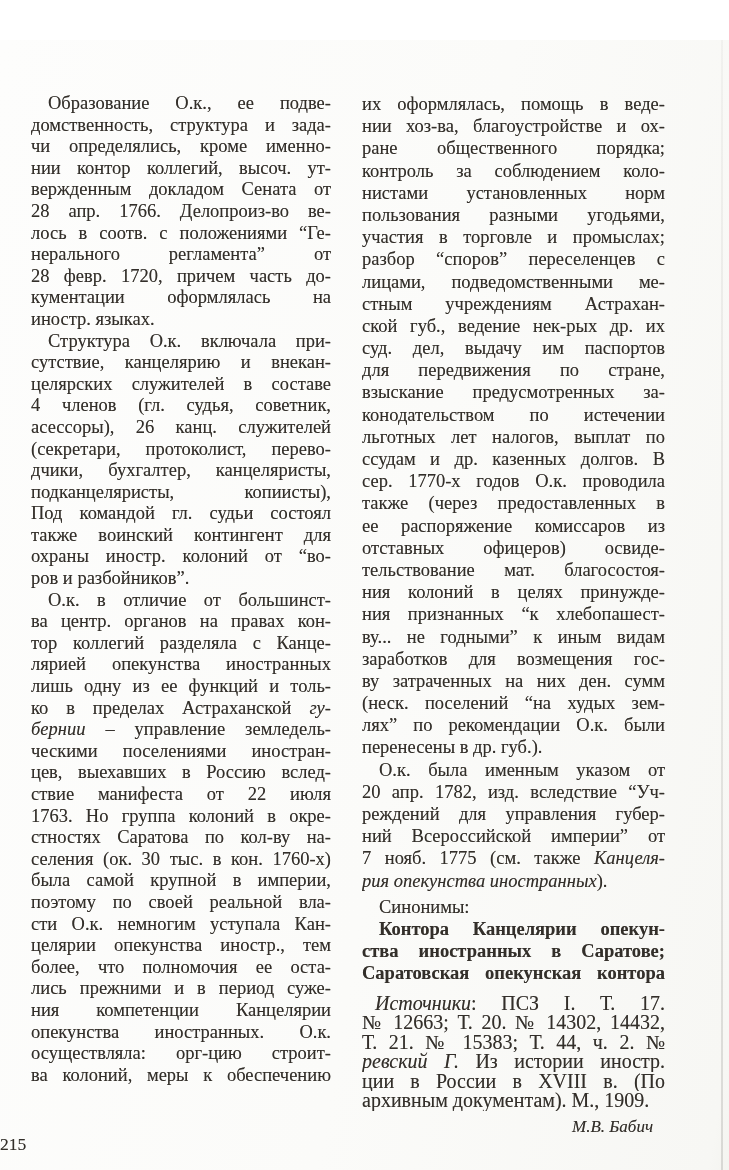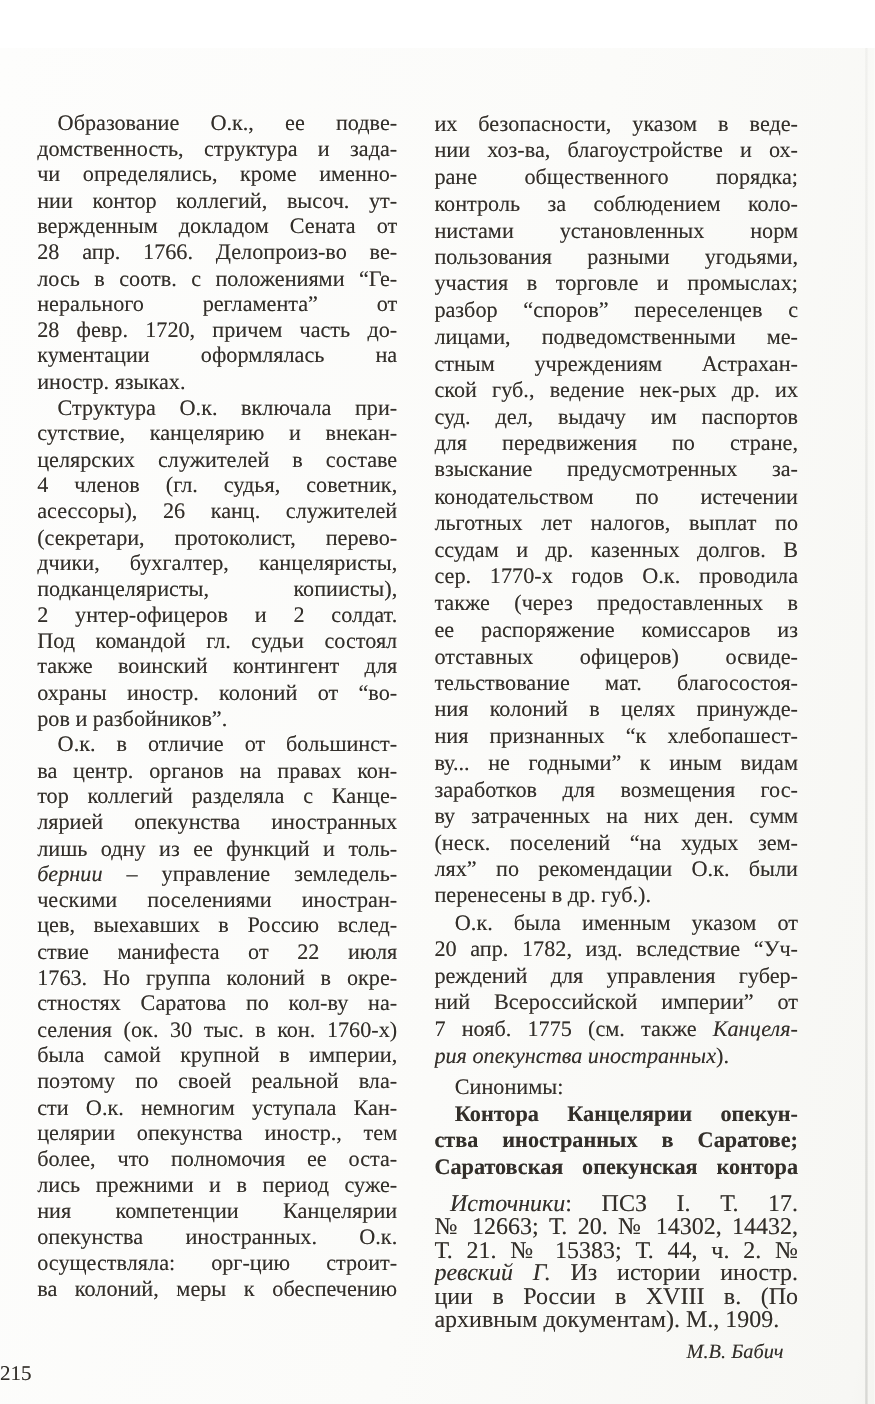--- a/index.html
+++ b/index.html
@@ -81,32 +81,32 @@
       </div>
       <div class="para">
         <div class="line indent"><span>Структура О.к. включала при-</span></div>
         <div class="line"><span>сутствие, канцелярию и внекан-</span></div>
         <div class="line"><span>целярских служителей в составе</span></div>
         <div class="line"><span>4 членов (гл. судья, советник,</span></div>
         <div class="line"><span>асессоры), 26 канц. служителей</span></div>
         <div class="line"><span>(секретари, протоколист, перево-</span></div>
         <div class="line"><span>дчики, бухгалтер, канцеляристы,</span></div>
         <div class="line"><span>подканцеляристы, копиисты),</span></div>
-        <div class="line"><span>2 унтер-офицеров и 2 солдат.</span></div>
         <div class="line"><span>Под командой гл. судьи состоял</span></div>
         <div class="line"><span>также воинский контингент для</span></div>
         <div class="line"><span>охраны иностр. колоний от “во-</span></div>
         <div class="line end"><span>ров и разбойников”.</span></div>
       </div>
       <div class="para">
         <div class="line indent"><span>О.к. в отличие от большинст-</span></div>
         <div class="line"><span>ва центр. органов на правах кон-</span></div>
         <div class="line"><span>тор коллегий разделяла с Канце-</span></div>
         <div class="line"><span>лярией опекунства иностранных</span></div>
         <div class="line"><span>лишь одну из ее функций и толь-</span></div>
+        <div class="line"><span>ко в пределах Астраханской </span><span class="it">гу-</span></div>
         <div class="line"><span class="it">бернии</span><span> – управление земледель-</span></div>
         <div class="line"><span>ческими поселениями иностран-</span></div>
         <div class="line"><span>цев, выехавших в Россию вслед-</span></div>
         <div class="line"><span>ствие манифеста от 22 июля</span></div>
         <div class="line"><span>1763. Но группа колоний в окре-</span></div>
         <div class="line"><span>стностях Саратова по кол-ву на-</span></div>
         <div class="line"><span>селения (ок. 30 тыс. в кон. 1760-х)</span></div>
         <div class="line"><span>была самой крупной в империи,</span></div>
         <div class="line"><span>поэтому по своей реальной вла-</span></div>
         <div class="line"><span>сти О.к. немногим уступала Кан-</span></div>
@@ -114,21 +114,21 @@
         <div class="line"><span>более, что полномочия ее оста-</span></div>
         <div class="line"><span>лись прежними и в период суже-</span></div>
         <div class="line"><span>ния компетенции Канцелярии</span></div>
         <div class="line"><span>опекунства иностранных. О.к.</span></div>
         <div class="line"><span>осуществляла: орг-цию строит-</span></div>
         <div class="line"><span>ва колоний, меры к обеспечению</span></div>
       </div>
     </div>
   <div class="col col-right">
       <div class="para">
-        <div class="line"><span>их безопасности, указом в веде-</span></div>
+        <div class="line"><span>их оформлялась, помощь в веде-</span></div>
         <div class="line"><span>нии хоз-ва, благоустройстве и ох-</span></div>
         <div class="line"><span>ране общественного порядка;</span></div>
         <div class="line"><span>контроль за соблюдением коло-</span></div>
         <div class="line"><span>нистами установленных норм</span></div>
         <div class="line"><span>пользования разными угодьями,</span></div>
         <div class="line"><span>участия в торговле и промыслах;</span></div>
         <div class="line"><span>разбор “споров” переселенцев с</span></div>
         <div class="line"><span>лицами, подведомственными ме-</span></div>
         <div class="line"><span>стным учреждениям Астрахан-</span></div>
         <div class="line"><span>ской губ., ведение нек-рых др. их</span></div>

